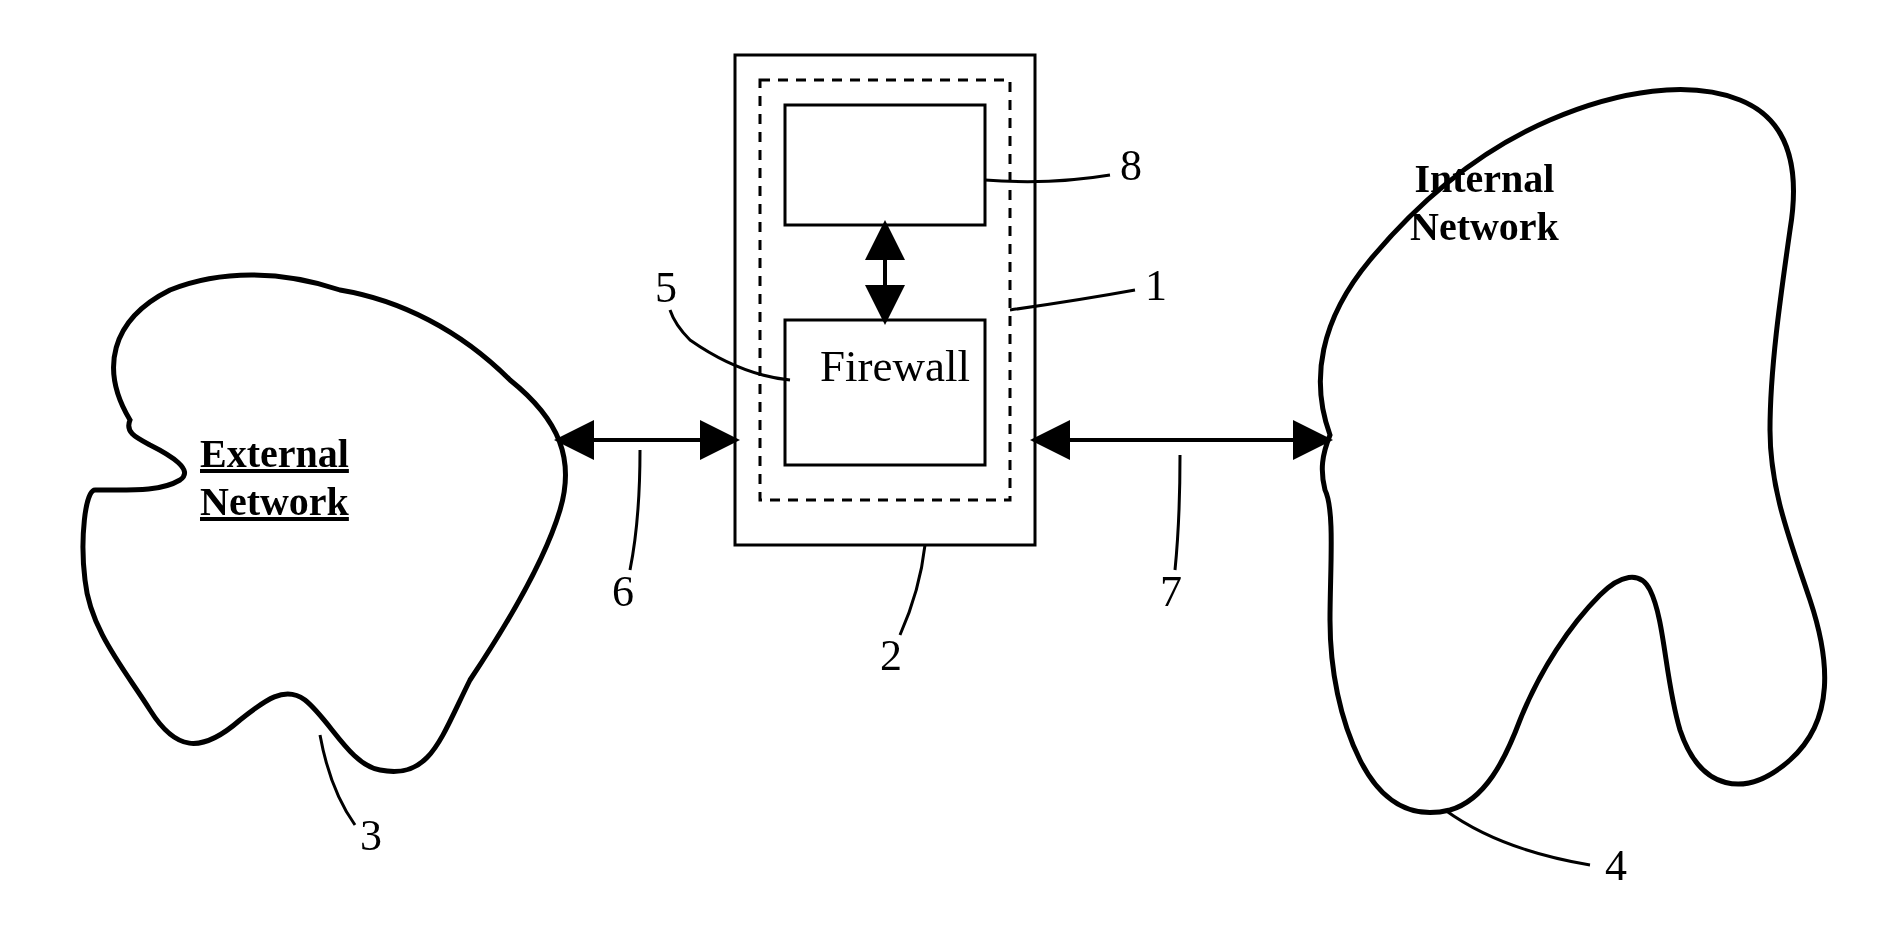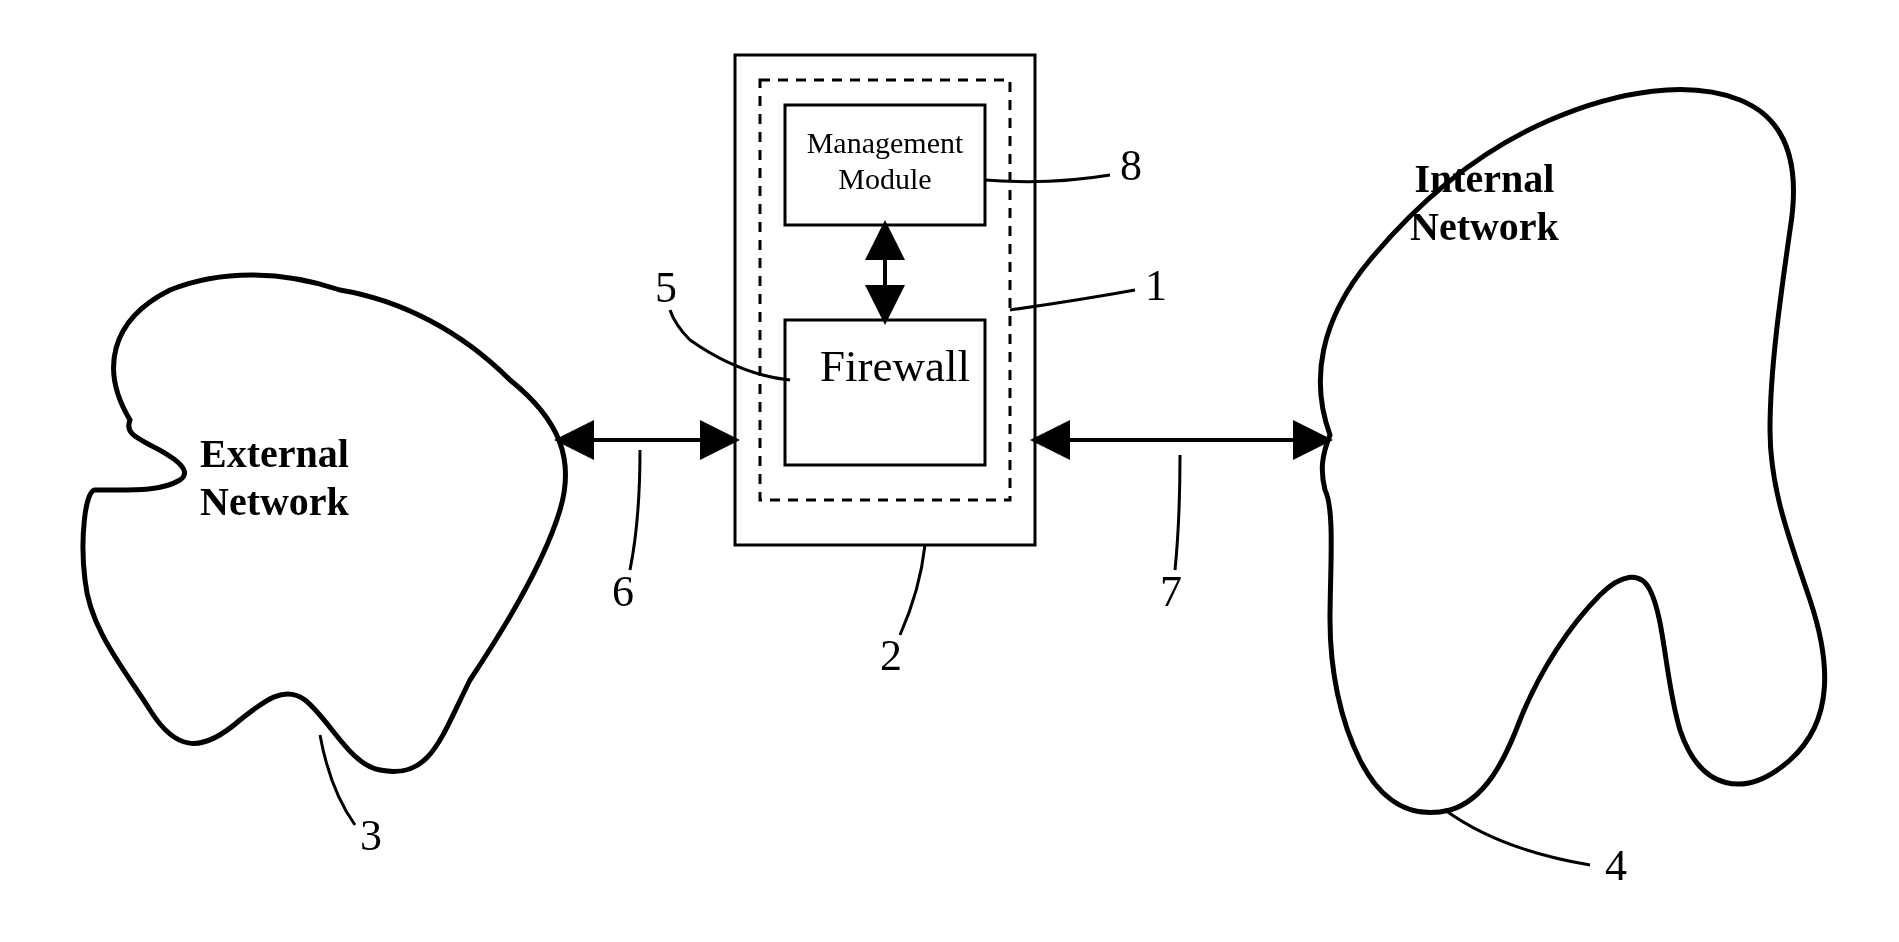--- a/index.html
+++ b/index.html
@@ -123,34 +123,30 @@
 
     <path d="M 925 545 Q 920 590, 900 635" fill="none" stroke="#000" stroke-width="3"></path>
 
     <path d="M 1180 455 Q 1180 520, 1175 570" fill="none" stroke="#000" stroke-width="3"></path>
 
     <path d="M 320 735 Q 330 790, 355 825" fill="none" stroke="#000" stroke-width="3"></path>
 
     <path d="M 1445 810 Q 1500 850, 1590 865" fill="none" stroke="#000" stroke-width="3"></path>
   </svg>
 
-  <div class="label network-label" style="left: 200px; top: 430px;">
+  <div class="label network-label" style="left: 200px; top: 430px; text-decoration: underline;">
     <div>External</div>
     <div>Network</div>
   </div>
 
   <div class="label network-label" style="left: 1410px; top: 155px;">
     <div>Internal</div>
     <div>Network</div>
   </div>
 
-  <div class="label box-label" style="left: 795px; top: 125px; width: 180px;">
-    <div>Management</div>
-    <div>Module</div>
-  </div>
 
   <div class="label firewall-label" style="left: 820px; top: 340px;">Firewall</div>
 
   <div class="label label-number" style="left: 1145px; top: 260px;">1</div>
   <div class="label label-number" style="left: 880px; top: 630px;">2</div>
   <div class="label label-number" style="left: 360px; top: 810px;">3</div>
   <div class="label label-number" style="left: 1605px; top: 840px;">4</div>
   <div class="label label-number" style="left: 655px; top: 262px;">5</div>
   <div class="label label-number" style="left: 612px; top: 566px;">6</div>
   <div class="label label-number" style="left: 1160px; top: 566px;">7</div>

